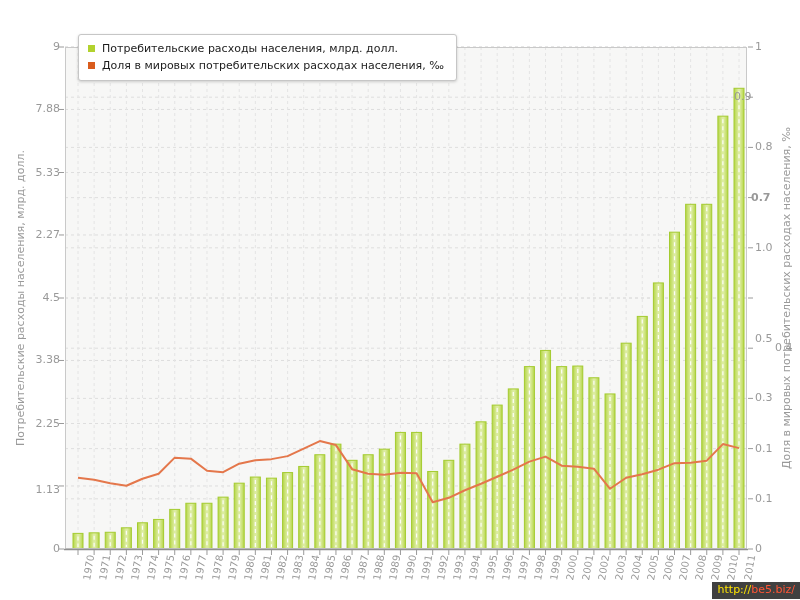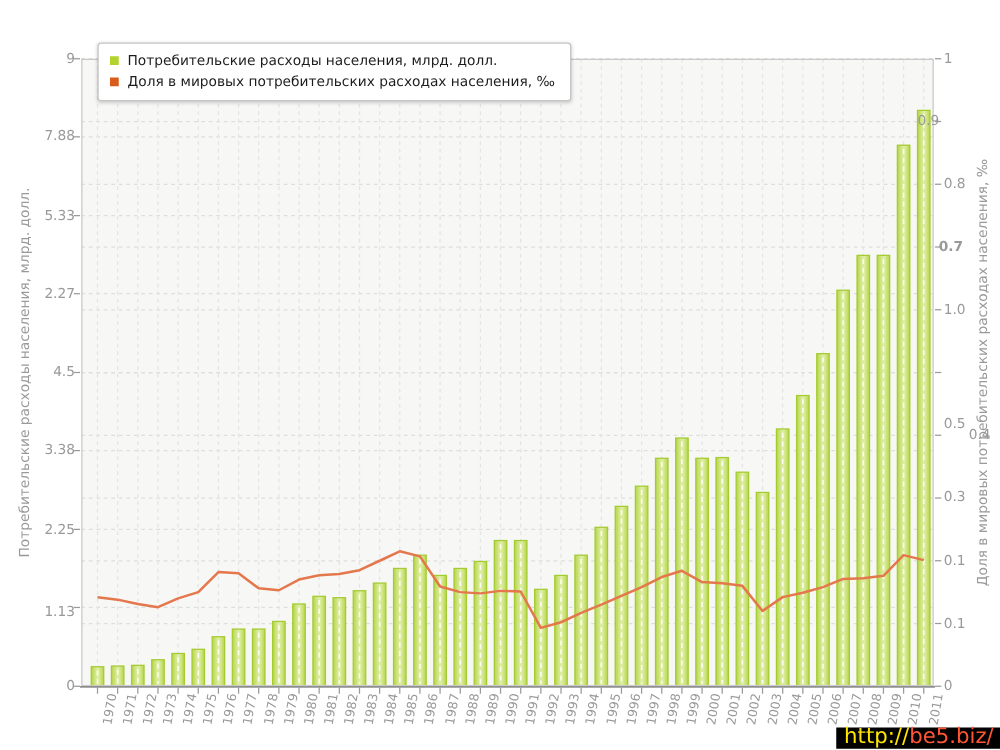--- a/index.html
+++ b/index.html
@@ -31,22 +31,22 @@
   .year-anchor{position:absolute;width:0;height:0;}
   .year-anchor span{
     position:absolute;top:0;right:-2px;font-size:10px;color:#999999;white-space:nowrap;
     transform-origin:100% 0;transform:rotate(-80deg);display:block;
   }
   .axis-title{
     position:absolute;font-size:11px;color:#9a9a9a;white-space:nowrap;
     transform:translate(-50%,-50%) rotate(-90deg);
   }
   #watermark{
-    position:absolute;right:0;bottom:1px;background:#000000;
-    font-size:17px;padding:0 5px 2px 6px;line-height:15px;z-index:6;
+    position:absolute;right:0;bottom:1px;background:#404040;
+    font-size:11px;padding:0 5px 2px 6px;line-height:15px;z-index:6;
   }
   #watermark .wm-prefix{color:#ffe400;}
   #watermark .wm-domain{color:#ff5535;}
 </style>
 </head>
 <body>
 
 <div id="stage">
 
 

